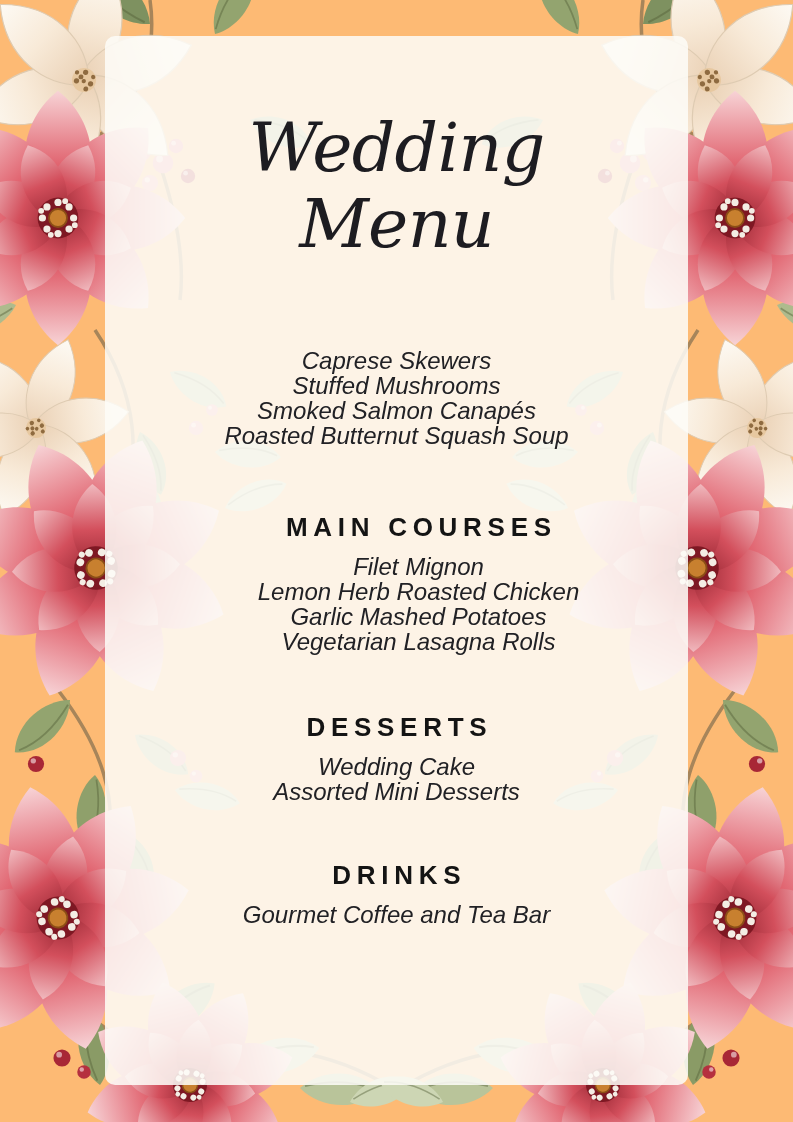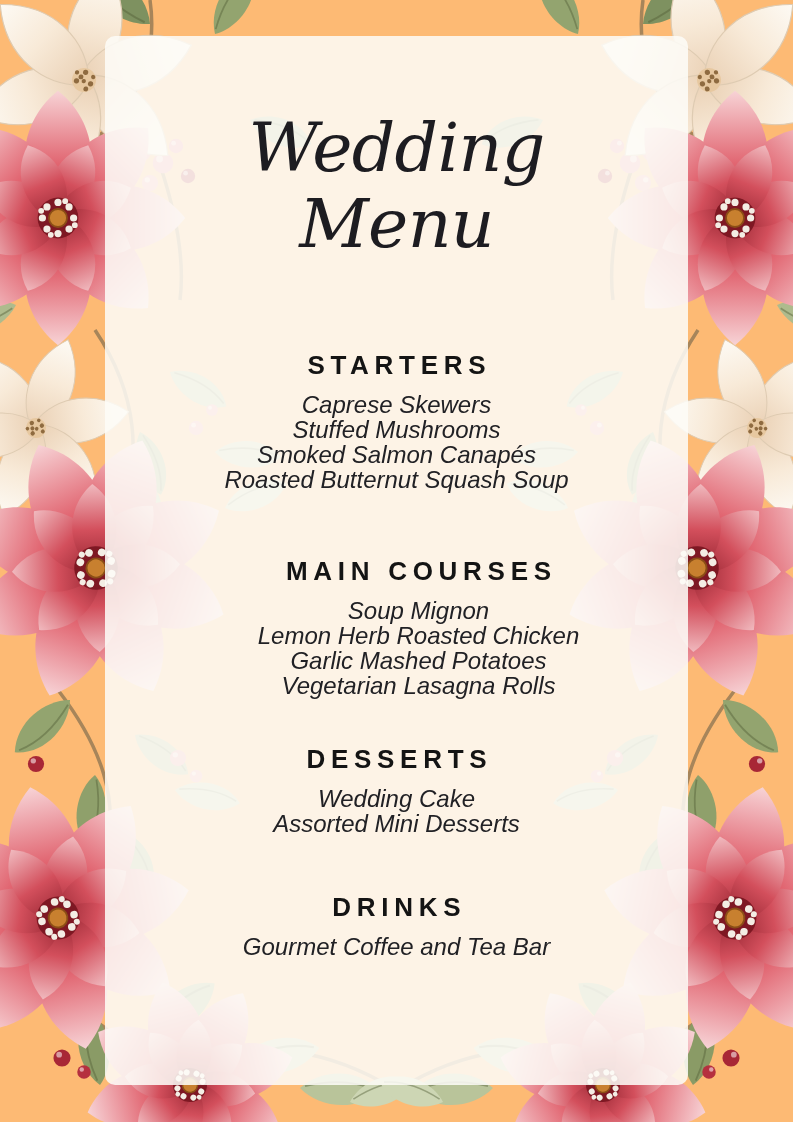--- a/index.html
+++ b/index.html
@@ -24,21 +24,21 @@
     font-weight:normal;
     font-size:68px;
     line-height:76px;
     color:#1d1c21;
     letter-spacing:-0.01em;
   }
   .title-line{display:block;}
   .menu-section{margin:0;}
   .sec1{margin-top:86px;}
   .sec2{margin-top:62px;margin-left:44px;}
-  .sec3{margin-top:44px;}
+  .sec3{margin-top:56px;}
   .sec4{margin-top:54px;}
   .menu-heading{
     margin:0 0 10px 0;
     font-size:26px;
     line-height:34px;
     font-weight:bold;
     letter-spacing:0.22em;
     text-indent:0.22em;
     color:#141414;
   }
@@ -210,33 +210,32 @@
   </svg>
 
   <div class="panel">
 
     <h1 class="title">
       <span class="title-line">Wedding</span>
       <span class="title-line">Menu</span>
     </h1>
 
     <section class="menu-section sec1">
-      <h2 class="menu-heading">STARTERS</h2>
       <div class="menu-items">
         <div class="menu-item">Caprese Skewers</div>
         <div class="menu-item">Stuffed Mushrooms</div>
         <div class="menu-item">Smoked Salmon Canapés</div>
         <div class="menu-item">Roasted Butternut Squash Soup</div>
       </div>
     </section>
 
     <section class="menu-section sec2">
       <h2 class="menu-heading">MAIN COURSES</h2>
       <div class="menu-items">
-        <div class="menu-item">Soup Mignon</div>
+        <div class="menu-item">Filet Mignon</div>
         <div class="menu-item">Lemon Herb Roasted Chicken</div>
         <div class="menu-item">Garlic Mashed Potatoes</div>
         <div class="menu-item">Vegetarian Lasagna Rolls</div>
       </div>
     </section>
 
     <section class="menu-section sec3">
       <h2 class="menu-heading">DESSERTS</h2>
       <div class="menu-items">
         <div class="menu-item">Wedding Cake</div>

